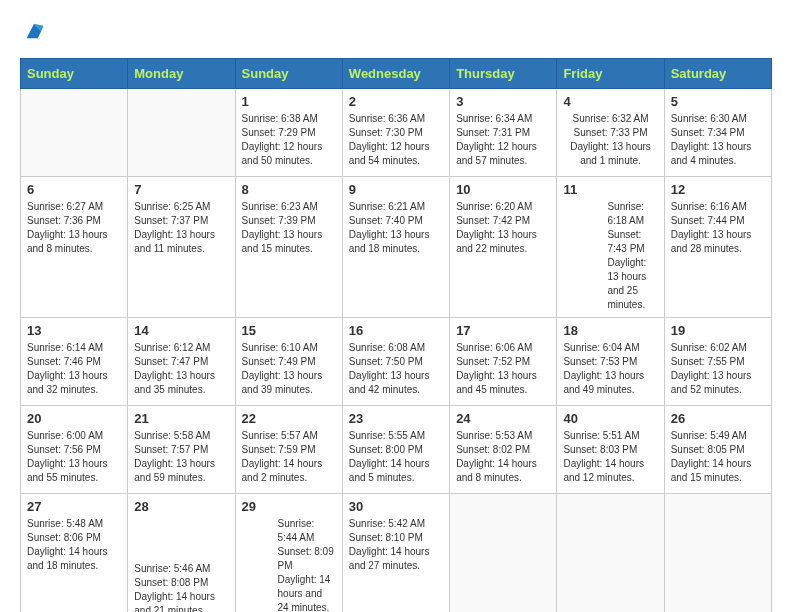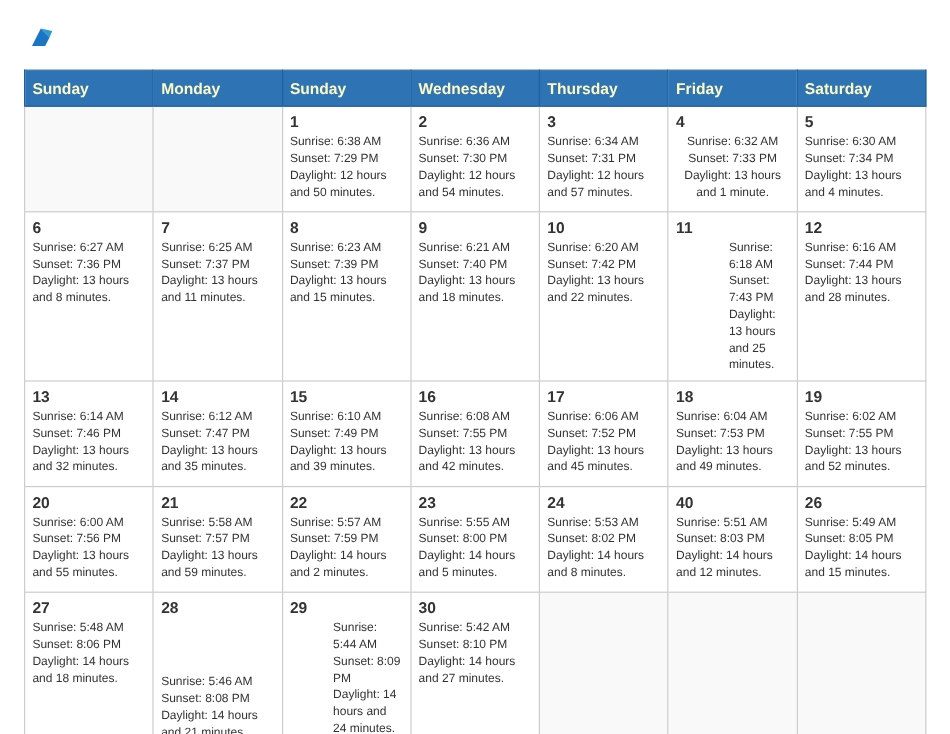--- a/index.html
+++ b/index.html
@@ -49,21 +49,21 @@
       font-size: 14px;
       color: #555;
     }
     .calendar {
       width: 100%;
       border-collapse: collapse;
       border: 1px solid #ccc;
     }
     .calendar th {
       background-color: #2e74b5;
-      color: #fef9c3;
+      color: #bef264;
       font-size: 13px;
       font-weight: bold;
       padding: 7px 6px;
       text-align: left;
       border: 1px solid #2060a0;
     }
     .calendar td {
       vertical-align: top;
       border: 1px solid #ccc;
       padding: 5px 6px;
@@ -219,21 +219,21 @@
         </td>
         <td>
           <span class="day-number">15</span>
           <div class="day-info" style="white-space: pre-line;">Sunrise: 6:10 AM
 Sunset: 7:49 PM
 Daylight: 13 hours and 39 minutes.</div>
         </td>
         <td>
           <span class="day-number">16</span>
           <div class="day-info" style="white-space: pre-line;">Sunrise: 6:08 AM
-Sunset: 7:55 PM
+Sunset: 7:50 PM
 Daylight: 13 hours and 42 minutes.</div>
         </td>
         <td>
           <span class="day-number">17</span>
           <div class="day-info" style="white-space: pre-line;">Sunrise: 6:06 AM
 Sunset: 7:52 PM
 Daylight: 13 hours and 45 minutes.</div>
         </td>
         <td>
           <span class="day-number">18</span>

